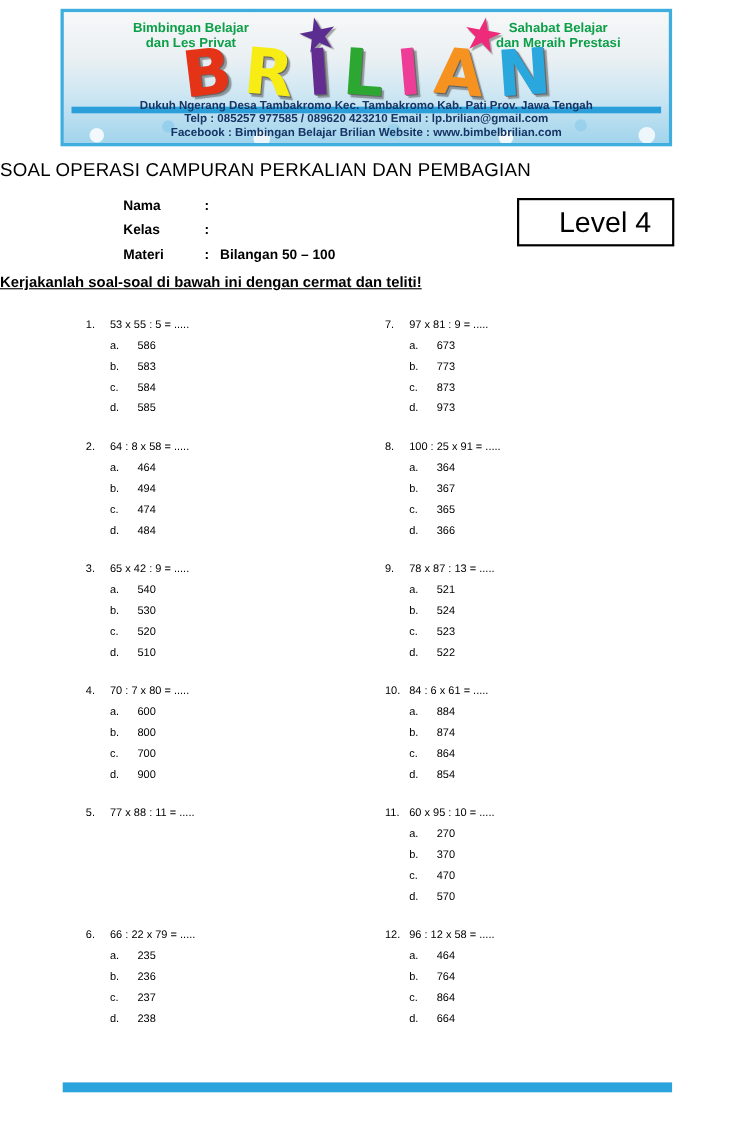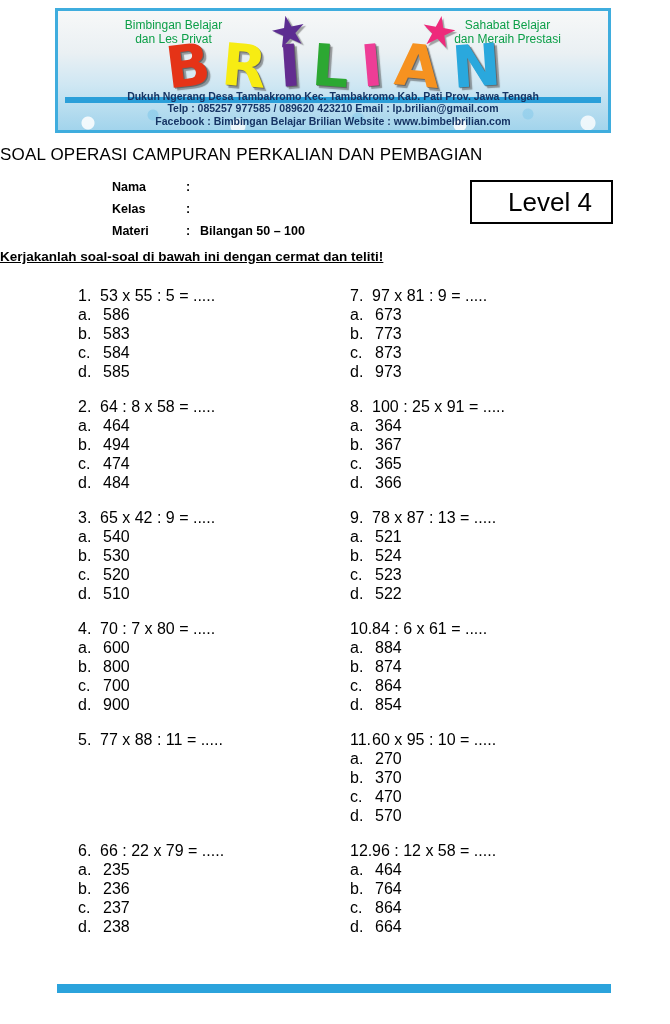--- a/index.html
+++ b/index.html
@@ -15,21 +15,21 @@
     background:
       radial-gradient(circle at 30px 112px, rgba(255,255,255,.85) 0 6px, rgba(255,255,255,0) 7px),
       radial-gradient(circle at 95px 104px, rgba(137,203,235,.7) 0 5px, rgba(255,255,255,0) 6px),
       radial-gradient(circle at 180px 115px, rgba(255,255,255,.8) 0 7px, rgba(255,255,255,0) 8px),
       radial-gradient(circle at 300px 108px, rgba(137,203,235,.55) 0 6px, rgba(255,255,255,0) 7px),
       radial-gradient(circle at 402px 114px, rgba(255,255,255,.85) 0 6px, rgba(255,255,255,0) 7px),
       radial-gradient(circle at 470px 103px, rgba(137,203,235,.6) 0 5px, rgba(255,255,255,0) 6px),
       radial-gradient(circle at 530px 112px, rgba(255,255,255,.8) 0 7px, rgba(255,255,255,0) 8px),
       linear-gradient(180deg,#f7f8f8 0%,#eaf0f3 35%,#cfe7f3 62%,#a2d4ec 100%);
   }
-  .tagline{position:absolute;top:7px;text-align:center;color:#0c9f48;font-weight:normal;
+  .tagline{position:absolute;top:7px;text-align:center;color:#0c9f48;font-weight:bold;
            font-size:12px;line-height:14px;}
   .tagline.left{left:28px;width:175px;}
   .tagline.right{right:8px;width:185px;}
   .logo-row{position:absolute;left:0;right:0;top:26px;text-align:center;white-space:nowrap;}
   .logo-letter{
     display:inline-block;font-size:58px;line-height:1;font-weight:bold;
     font-family:"DejaVu Sans",sans-serif;margin:0 6px;
     text-shadow:3px 3px 1px rgba(80,80,80,.55), 1px 1px 0 rgba(60,60,60,.6);
   }
   .logo-letter:nth-child(1){transform:rotate(-7deg);}
@@ -54,25 +54,25 @@
   .form-row{line-height:22px;white-space:nowrap;}
   .form-label{display:inline-block;width:74px;margin-left:32px;}
   .form-sep{display:inline-block;width:14px;}
   .level-box{position:absolute;left:470px;top:180px;width:122px;height:40px;
         border:2px solid #000;display:flex;align-items:center;justify-content:center;
         font-size:26px;font-weight:normal;padding-left:17px;}
   .instruction{position:absolute;top:249px;left:0;width:100%;text-align:left;
         font-size:13.5px;font-weight:bold;text-decoration:underline;}
 
   .questions{position:absolute;top:286px;left:78px;display:grid;
-        grid-template-columns:272px 272px;column-gap:0;font-size:16px;line-height:19px;}
+        grid-template-columns:272px 272px;column-gap:0;font-size:10px;line-height:19px;}
   .question{margin-bottom:16px;}
   .q-line{white-space:nowrap;}
   .q-num{display:inline-block;width:22px;}
-  .q-options{}
+  .q-options{margin-left:22px;}
   .opt-key{display:inline-block;width:25px;}
 
   .footer-bar{position:absolute;left:57px;top:984px;width:554px;height:9px;background:#2ba3dc;}
 </style>
 </head>
 <body>
 
 <div class="page">
 
   <div class="banner">

